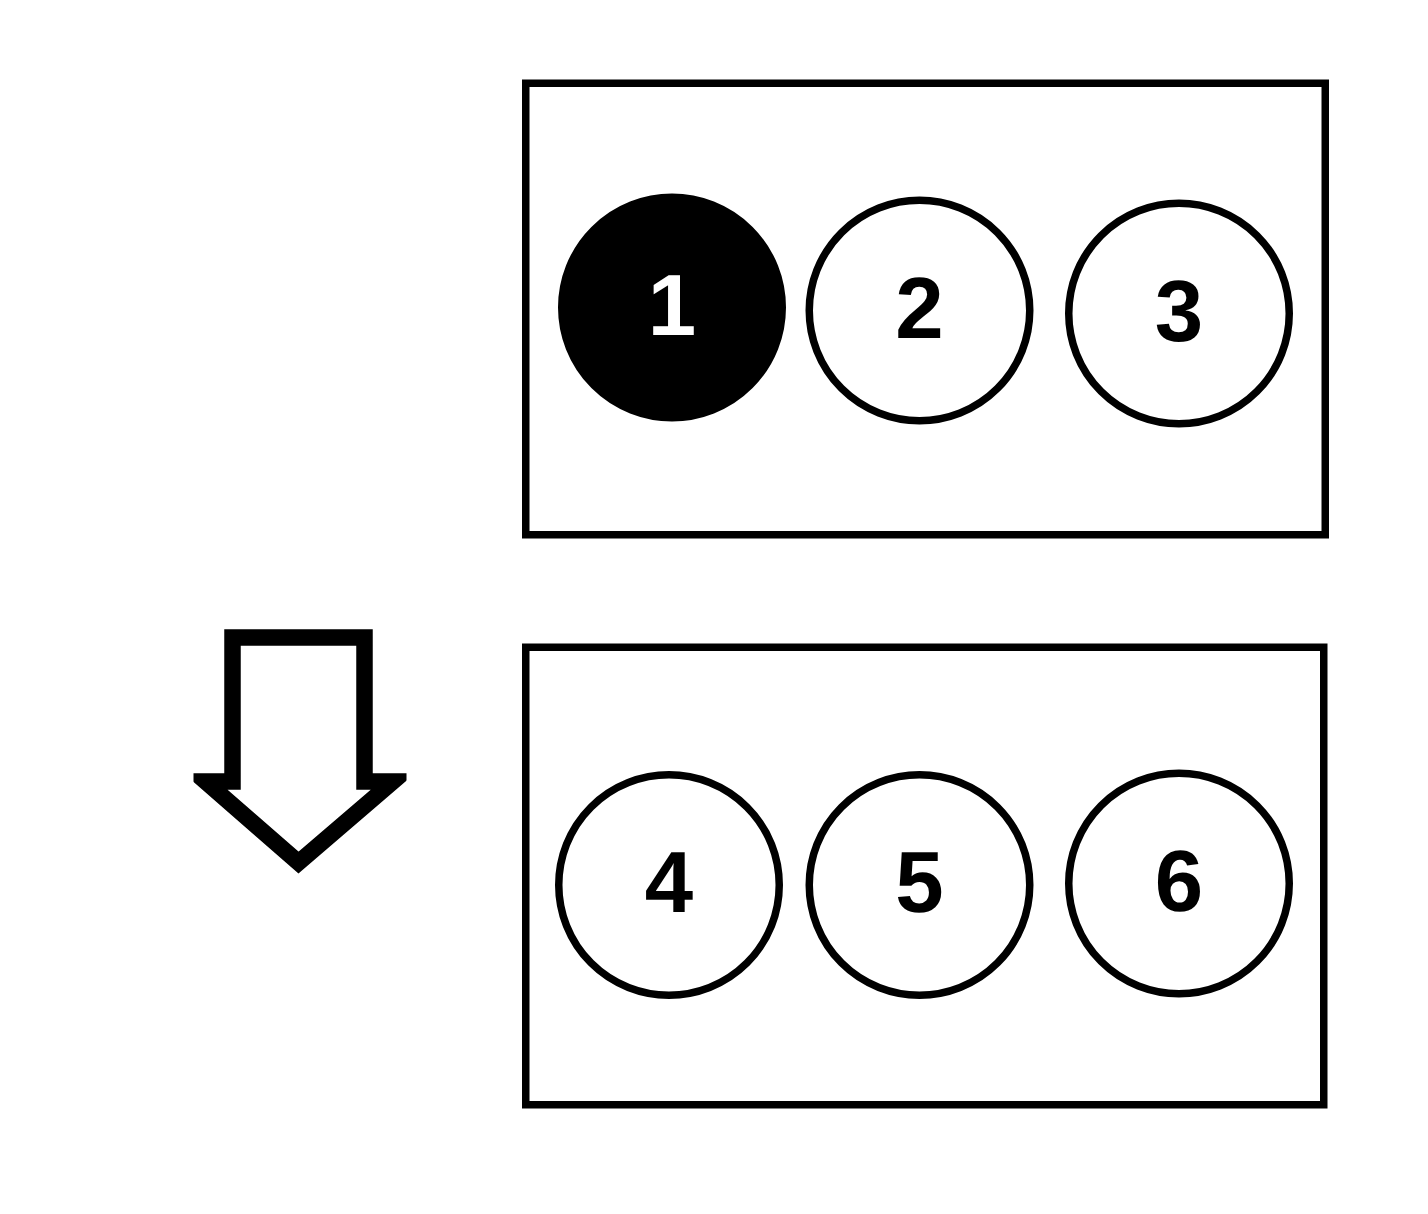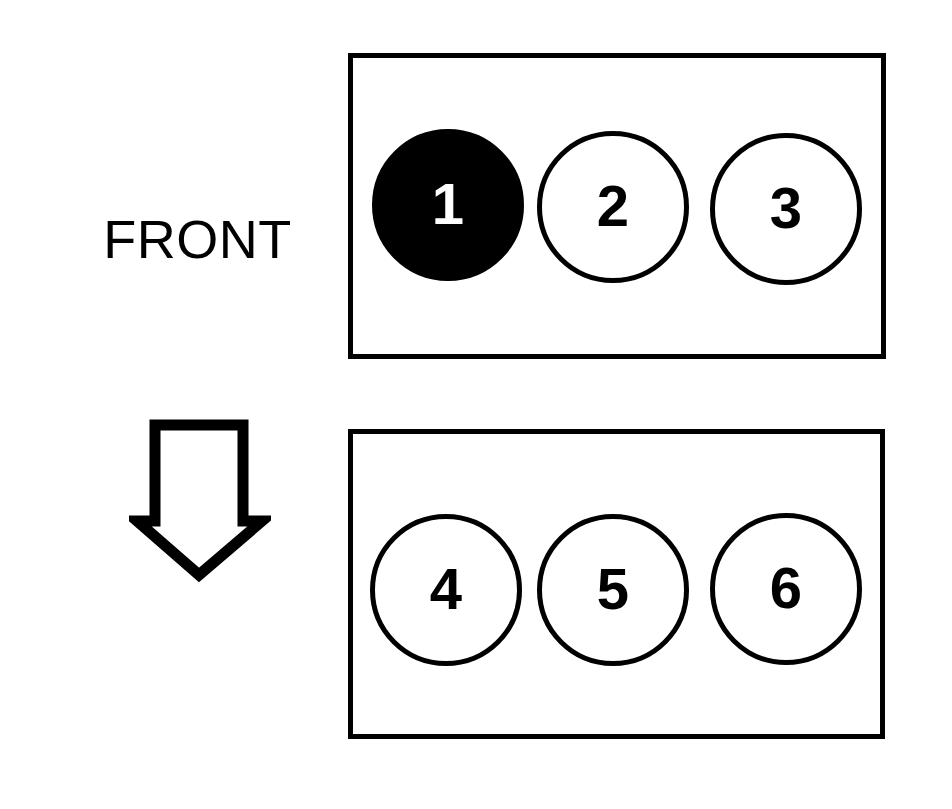--- a/index.html
+++ b/index.html
@@ -100,21 +100,20 @@
   .cyl-pos-4 { left: 370px; top: 514px; }
   .cyl-pos-5 { left: 537px; top: 514px; }
   .cyl-pos-6 { left: 710px; top: 513px; }
 </style>
 </head>
 <body>
 
 <div id="page">
 
   <div class="direction-label">
-    <span class="dl-line">FRONT</span>
   </div>
 
   <div class="direction-arrow">
     <svg width="142" height="166" viewBox="0 0 142 166" aria-hidden="true">
       <polygon points="26,7 114,7 114,103 133,103 70,157 8,103 26,103" fill="#ffffff" stroke="#000000" stroke-width="11" stroke-linejoin="miter"></polygon>
     </svg>
   </div>
 
   <div class="bank bank-front"></div>
 

